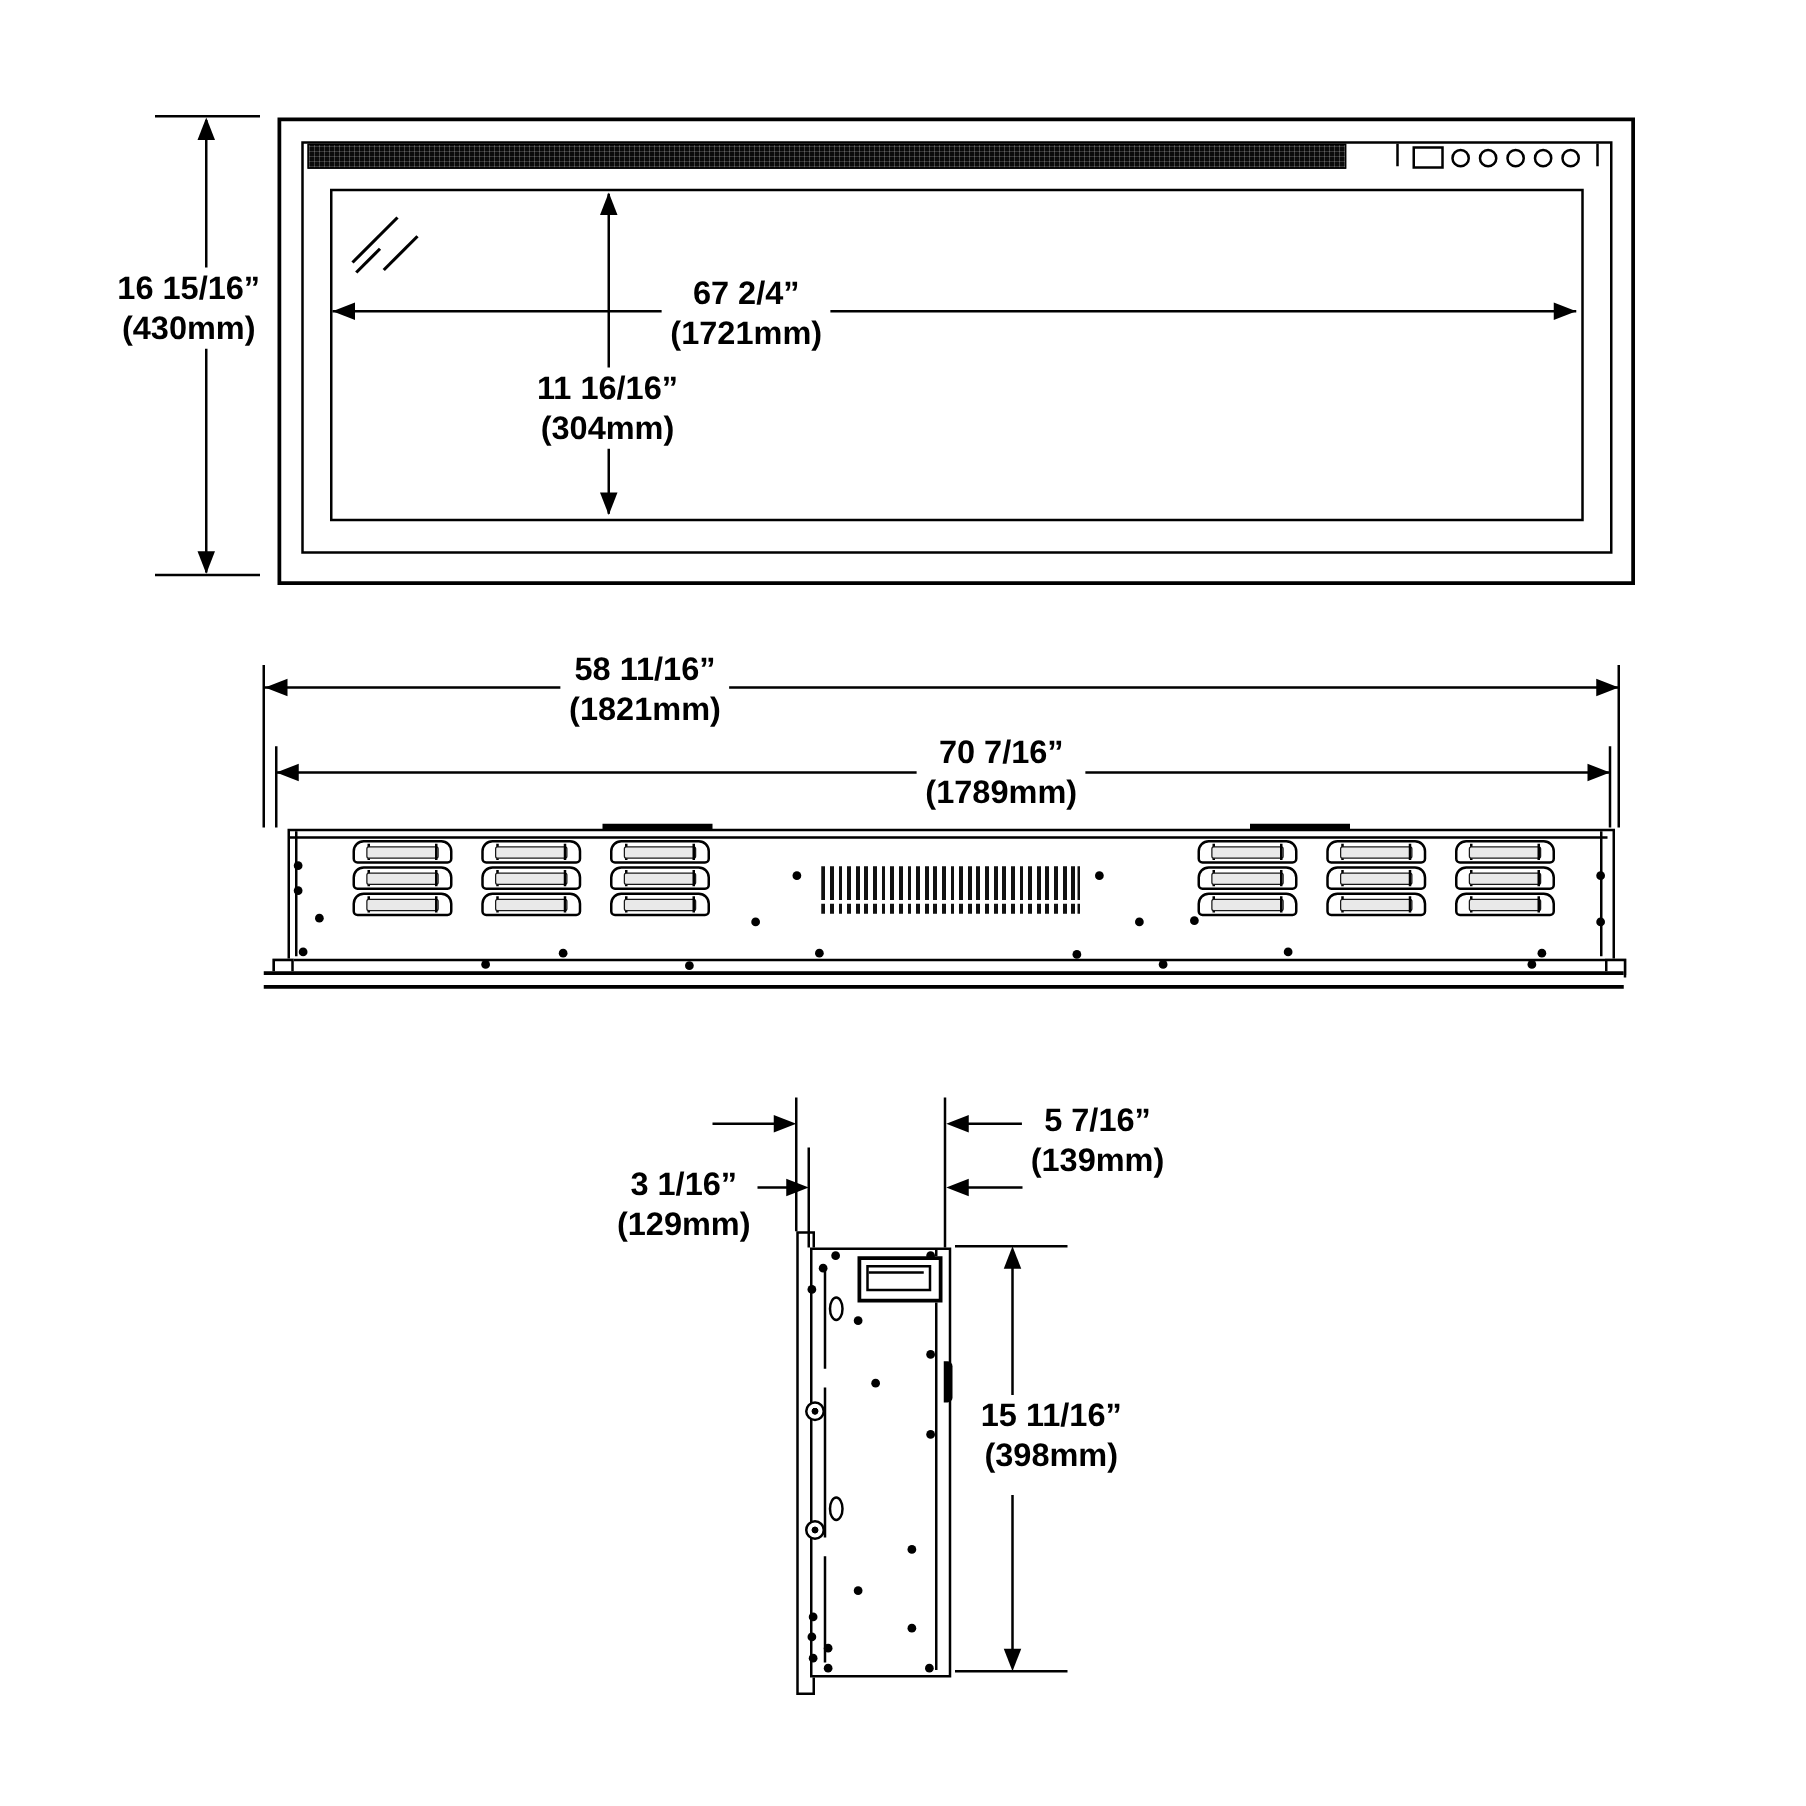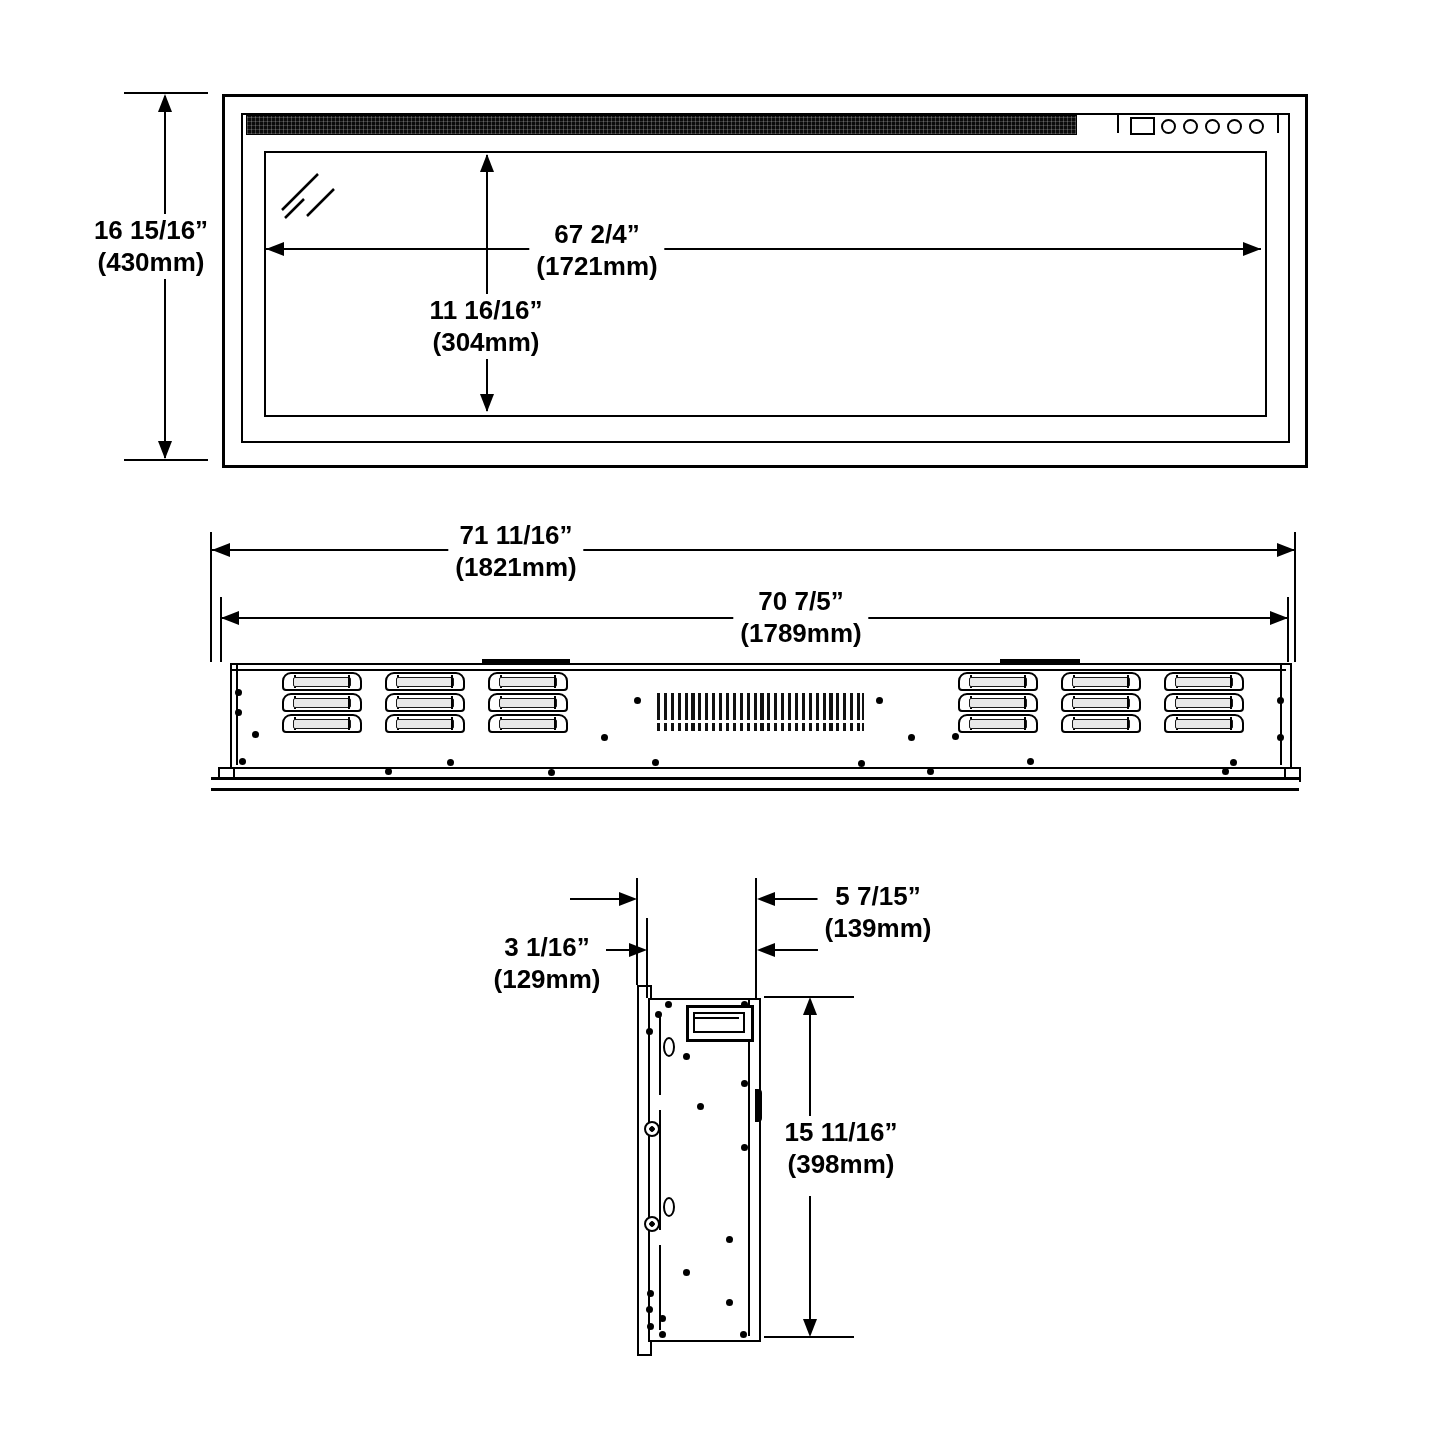--- a/index.html
+++ b/index.html
@@ -88,29 +88,29 @@
   <div>
     <div class="abs vline" style="left:210px;top:532px;height:130px"></div>
     <div class="abs vline" style="left:1294px;top:532px;height:130px"></div>
     <div class="abs vline" style="left:220px;top:597px;height:65px"></div>
     <div class="abs vline" style="left:1287px;top:597px;height:65px"></div>
 
     <div class="abs hline" style="left:212px;top:549px;width:1083px"></div>
     <div class="abs ah ah-l" style="left:212px;top:543px"></div>
     <div class="abs ah ah-r" style="left:1277px;top:543px"></div>
     <div class="abs dim" style="left:516px;top:519px">
-      <div>71 11/16”</div>
+      <div>58 11/16”</div>
       <div>(1821mm)</div>
     </div>
 
     <div class="abs hline" style="left:221px;top:617px;width:1067px"></div>
     <div class="abs ah ah-l" style="left:221px;top:611px"></div>
     <div class="abs ah ah-r" style="left:1270px;top:611px"></div>
     <div class="abs dim" style="left:801px;top:585px">
-      <div>70 7/5”</div>
+      <div>70 7/16”</div>
       <div>(1789mm)</div>
     </div>
 
     <div class="abs box" style="left:230px;top:663px;width:1058px;height:104px"></div>
     <div class="abs hline" style="left:232px;top:669px;width:1054px"></div>
     <div class="abs vline" style="left:236px;top:665px;height:100px"></div>
     <div class="abs vline" style="left:1280px;top:665px;height:100px"></div>
     <div class="abs" style="left:482px;top:659px;width:88px;height:5px;background:#000"></div>
     <div class="abs" style="left:1000px;top:659px;width:80px;height:5px;background:#000"></div>
 
@@ -137,21 +137,21 @@
 
     <div class="abs vline" style="left:636px;top:878px;height:107px"></div>
     <div class="abs vline" style="left:646px;top:918px;height:80px"></div>
     <div class="abs vline" style="left:755px;top:878px;height:120px"></div>
 
     <div class="abs hline" style="left:570px;top:898px;width:51px"></div>
     <div class="abs ah ah-r" style="left:619px;top:892px"></div>
     <div class="abs ah ah-l" style="left:757px;top:892px"></div>
     <div class="abs hline" style="left:773px;top:898px;width:45px"></div>
     <div class="abs dim" style="left:878px;top:880px">
-      <div>5 7/15”</div>
+      <div>5 7/16”</div>
       <div>(139mm)</div>
     </div>
 
     <div class="abs dim" style="left:547px;top:931px">
       <div>3 1/16”</div>
       <div>(129mm)</div>
     </div>
     <div class="abs hline" style="left:606px;top:949px;width:26px"></div>
     <div class="abs ah ah-r" style="left:629px;top:943px"></div>
     <div class="abs ah ah-l" style="left:757px;top:943px"></div>

